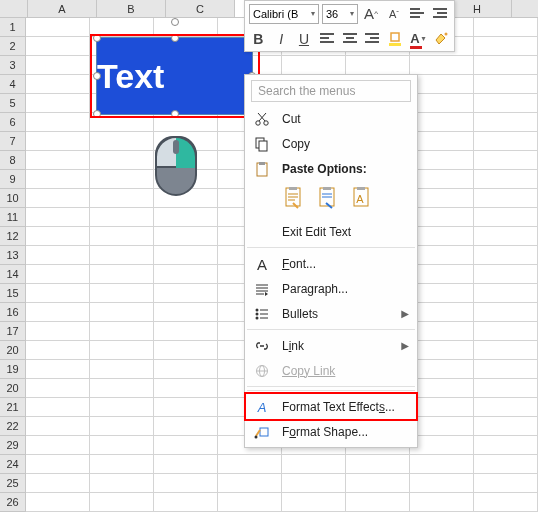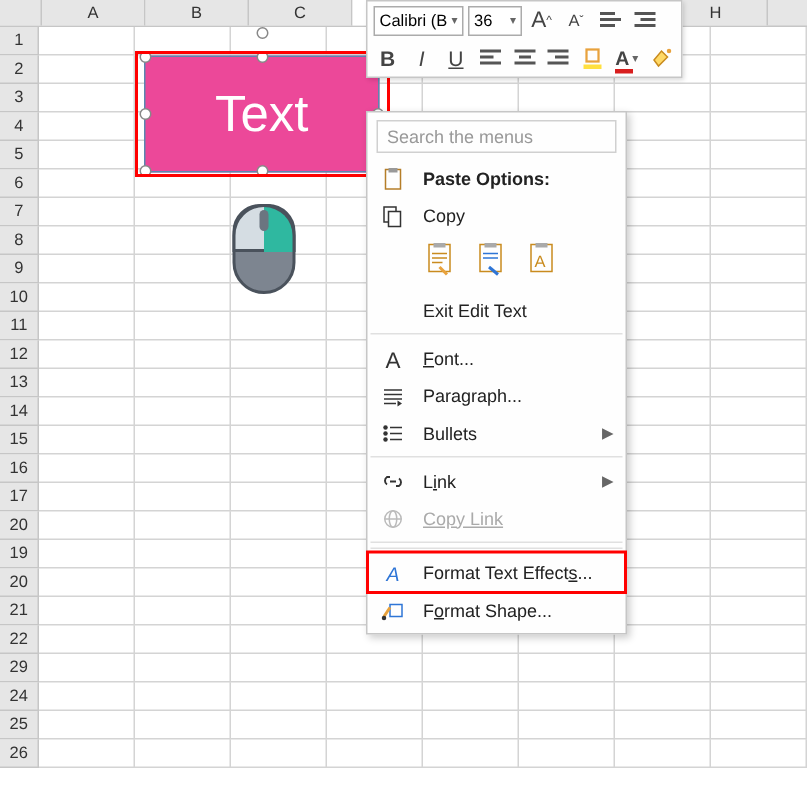--- a/index.html
+++ b/index.html
@@ -6,37 +6,37 @@
     body { width: 538px; height: 524px; background: #fff; position: relative; overflow: hidden; font-size: 12px; }
     .grid { position: absolute; top: 0; left: 0; right: 0; bottom: 0; }
     .col-headers { display: flex; height: 18px; border-bottom: 1px solid #c6c6c6; background: #e6e6e6; }
     .corner { width: 28px; border-right: 1px solid #c6c6c6; background: #e6e6e6; }
     .col-h { width: 69px; text-align: center; font-size: 11px; color: #333; border-right: 1px solid #c6c6c6; line-height: 18px; background: #e6e6e6; }
     .rows { }
     .row { display: flex; height: 19px; }
     .row-h { width: 28px; text-align: center; font-size: 11px; color: #333; border-right: 1px solid #c6c6c6; border-bottom: 1px solid #c6c6c6; line-height: 19px; background: #e6e6e6; }
     .cell { width: 69px; border-right: 1px solid #d4d4d4; border-bottom: 1px solid #d4d4d4; }
 
-    .shape-box { position: absolute; top: 37px; left: 96px; width: 157px; height: 78px; background: #ec4899; border: 1px solid #5a87b0; display: flex; align-items: center; justify-content: center; color: #fff; font-size: 34px; font-family: Calibri, Arial, sans-serif; }
+    .shape-box { position: absolute; top: 37px; left: 96px; width: 157px; height: 78px; background: #1d4ed8; border: 1px solid #5a87b0; display: flex; align-items: center; justify-content: flex-start; color: #fff; font-size: 34px; font-family: Calibri, Arial, sans-serif; font-weight: bold; }
     .handle { position: absolute; width: 8px; height: 8px; background: #fff; border: 1px solid #888; border-radius: 50%; }
     .h-nw { top: -4px; left: -4px; } .h-n { top: -4px; left: calc(50% - 4px); } .h-ne { top: -4px; right: -4px; }
     .h-w { top: calc(50% - 4px); left: -4px; } .h-e { top: calc(50% - 4px); right: -4px; }
     .h-sw { bottom: -4px; left: -4px; } .h-s { bottom: -4px; left: calc(50% - 4px); } .h-se { bottom: -4px; right: -4px; }
     .rot { position: absolute; top: -20px; left: calc(50% - 4px); width: 8px; height: 8px; background: #fff; border: 1px solid #888; border-radius: 50%; }
     .red-box1 { position: absolute; top: 34px; left: 90px; width: 170px; height: 84px; border: 2.5px solid #f00; pointer-events: none; }
 
     .mouse-icon { position: absolute; top: 128px; left: 155px; width: 45px; height: 70px; }
     .mouse-body { width: 42px; height: 60px; background: #7d8590; border-radius: 21px 21px 24px 24px; border: 2px solid #4a525c; position: absolute; top: 8px; }
     .mouse-top { width: 42px; height: 32px; background: #d5dde3; border: 2px solid #4a525c; border-radius: 21px 21px 0 0; position: absolute; top: 8px; }
     .mouse-right { position: absolute; top: 8px; left: 21px; width: 21px; height: 32px; background: #2fb8a0; border-radius: 0 21px 0 0; border-top: 2px solid #4a525c; border-right: 2px solid #4a525c; }
     .mouse-wheel { position: absolute; top: 12px; left: 18px; width: 6px; height: 14px; background: #6b7580; border-radius: 3px; }
 
     .mini-toolbar { position: absolute; top: 0; left: 244px; width: 211px; height: 52px; background: #fefefe; border: 1px solid #c6c6c6; box-shadow: 1px 1px 3px rgba(0,0,0,0.15); }
     .tb-row1 { display: flex; align-items: center; height: 25px; padding: 2px 4px; gap: 3px; }
-    .fontname { width: 60px; height: 20px; font-size: 11px; border: 1px solid #ababab; background: #fff; padding: 0 3px; display: flex; align-items: center; justify-content: space-between; }
+    .fontname { width: 70px; height: 20px; font-size: 11px; border: 1px solid #ababab; background: #fff; padding: 0 3px; display: flex; align-items: center; justify-content: space-between; }
     .fontsize { width: 36px; height: 20px; font-size: 11px; border: 1px solid #ababab; background: #fff; padding: 0 3px; display: flex; align-items: center; justify-content: space-between; }
     .dd { font-size: 8px; color: #666; }
     .tb-btn { width: 20px; height: 20px; display: flex; align-items: center; justify-content: center; font-size: 13px; color: #444; }
     .tb-row2 { display: flex; align-items: center; height: 25px; padding: 2px 4px; gap: 4px; }
     .bold { font-weight: bold; font-size: 14px; } .ital { font-style: italic; font-size: 14px; } .und { text-decoration: underline; font-size: 14px; }
     .align-ic { display: inline-block; width: 14px; height: 12px; }
     .align-ic span { display: block; height: 2px; background: #555; margin-bottom: 2px; }
 
     .context-menu { position: absolute; top: 74px; left: 244px; width: 174px; background: #fefefe; border: 1px solid #c6c6c6; box-shadow: 2px 2px 5px rgba(0,0,0,0.2); padding: 3px 0; }
     .menu-search { margin: 2px 6px 4px 6px; height: 22px; border: 1px solid #d0d0d0; display: flex; align-items: center; padding: 0 6px; color: #999; font-size: 12px; }
@@ -448,39 +448,50 @@
           <path d="M3 9 L8 3 L12 7 L6 13 Z" fill="#ffd966" stroke="#c98b1e"></path>
           <circle cx="13" cy="3" r="1.5" fill="#e8a23d"></circle>
         </svg>
       </div>
   </div>
 </div>
 
 <div class="context-menu">
   <div class="menu-search">Search the menus</div>
 
+  <div class="menu-item">
+    <span class="menu-icon">
+        <svg width="16" height="16">
+          <circle cx="4" cy="12" r="2.2" fill="none" stroke="#333"></circle>
+          <circle cx="12" cy="12" r="2.2" fill="none" stroke="#333"></circle>
+          <line x1="5" y1="10" x2="12" y2="2" stroke="#333"></line>
+          <line x1="11" y1="10" x2="4" y2="2" stroke="#333"></line>
+        </svg>
+      </span>
+    <span>Cut</span>
+  </div>
+
+  <div class="menu-item">
+    <span class="menu-icon">
+        <svg width="16" height="16">
+          <rect x="2" y="2" width="8" height="10" fill="none" stroke="#333"></rect>
+          <rect x="5" y="5" width="8" height="10" fill="#fff" stroke="#333"></rect>
+        </svg>
+      </span>
+    <span>Copy</span>
+  </div>
 
   <div class="menu-item paste-header">
     <span class="menu-icon">
         <svg width="16" height="16">
           <rect x="3" y="2" width="10" height="13" fill="none" stroke="#b57e28"></rect>
           <rect x="5" y="1" width="6" height="3" fill="#999"></rect>
         </svg>
       </span>
     <span>Paste Options:</span>
-  </div>
-
-  <div class="menu-item">
-    <span class="menu-icon">
-        <svg width="16" height="16">
-          <rect x="2" y="2" width="8" height="10" fill="none" stroke="#333"></rect>
-          <rect x="5" y="5" width="8" height="10" fill="#fff" stroke="#333"></rect>
-        </svg>
-      </span>
-    <span>Copy</span>
   </div>
   <div class="paste-opts">
     <div class="paste-opt">
         <svg width="22" height="26">
           <rect x="2" y="2" width="14" height="18" fill="none" stroke="#c98b1e"></rect>
           <rect x="5" y="1" width="8" height="3" fill="#aaa"></rect>
           <path d="M9 17 L14 22" stroke="#e8a23d" stroke-width="2"></path>
           <path d="M4 8 h10 M4 11 h10 M4 14 h7" stroke="#c98b1e"></path>
         </svg>
       </div>

